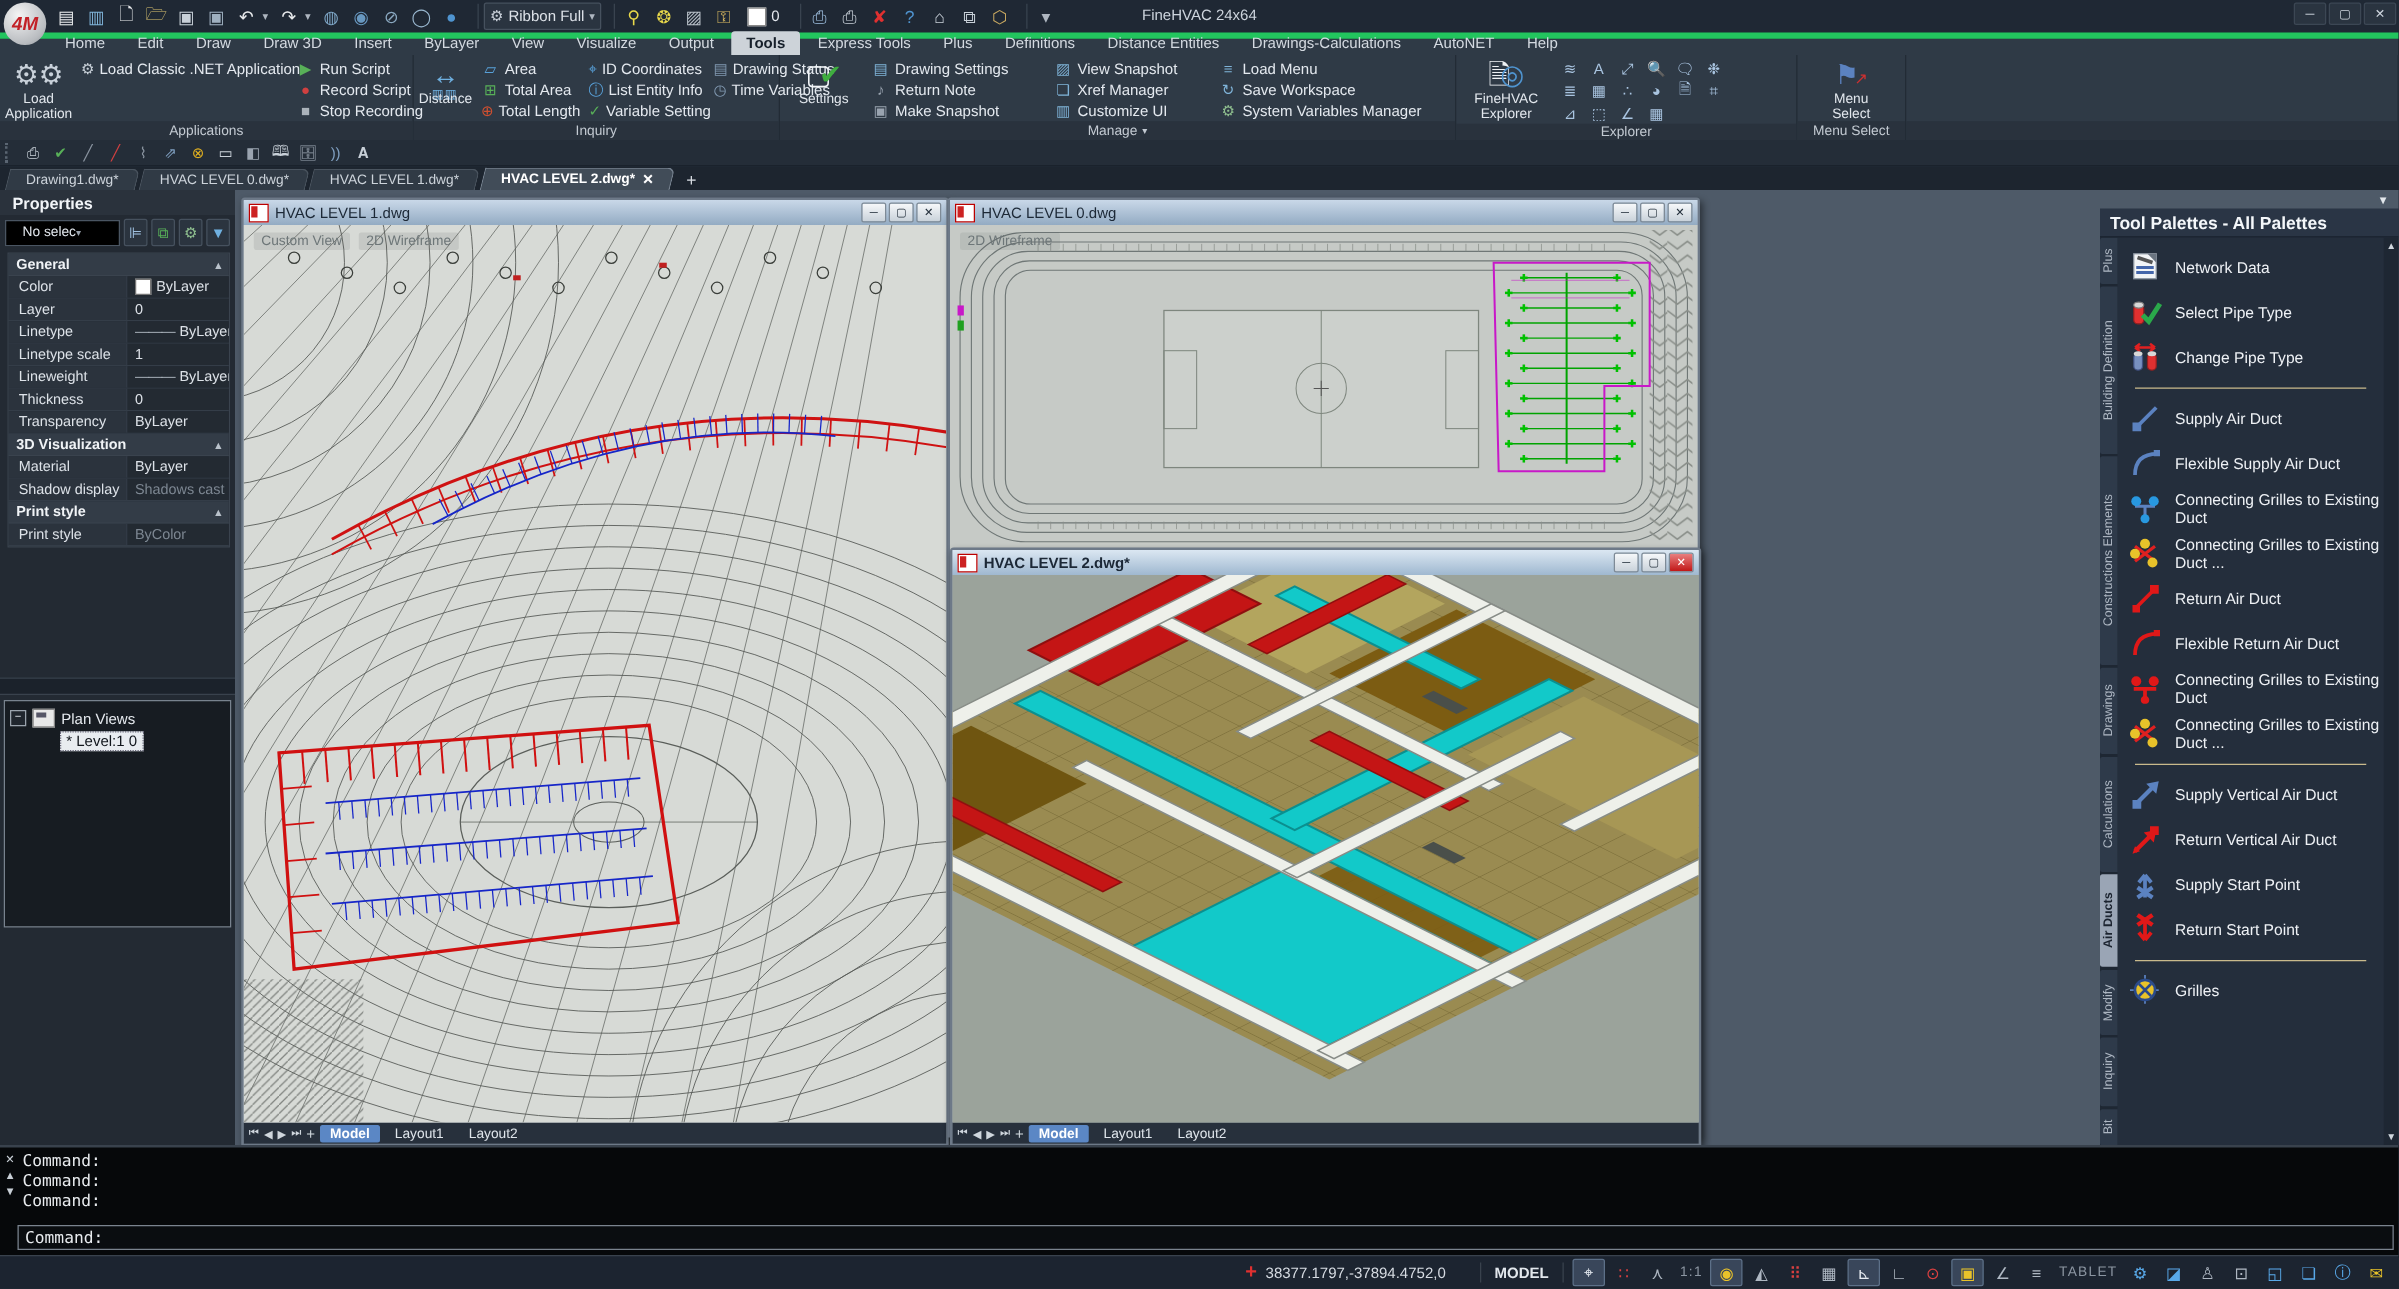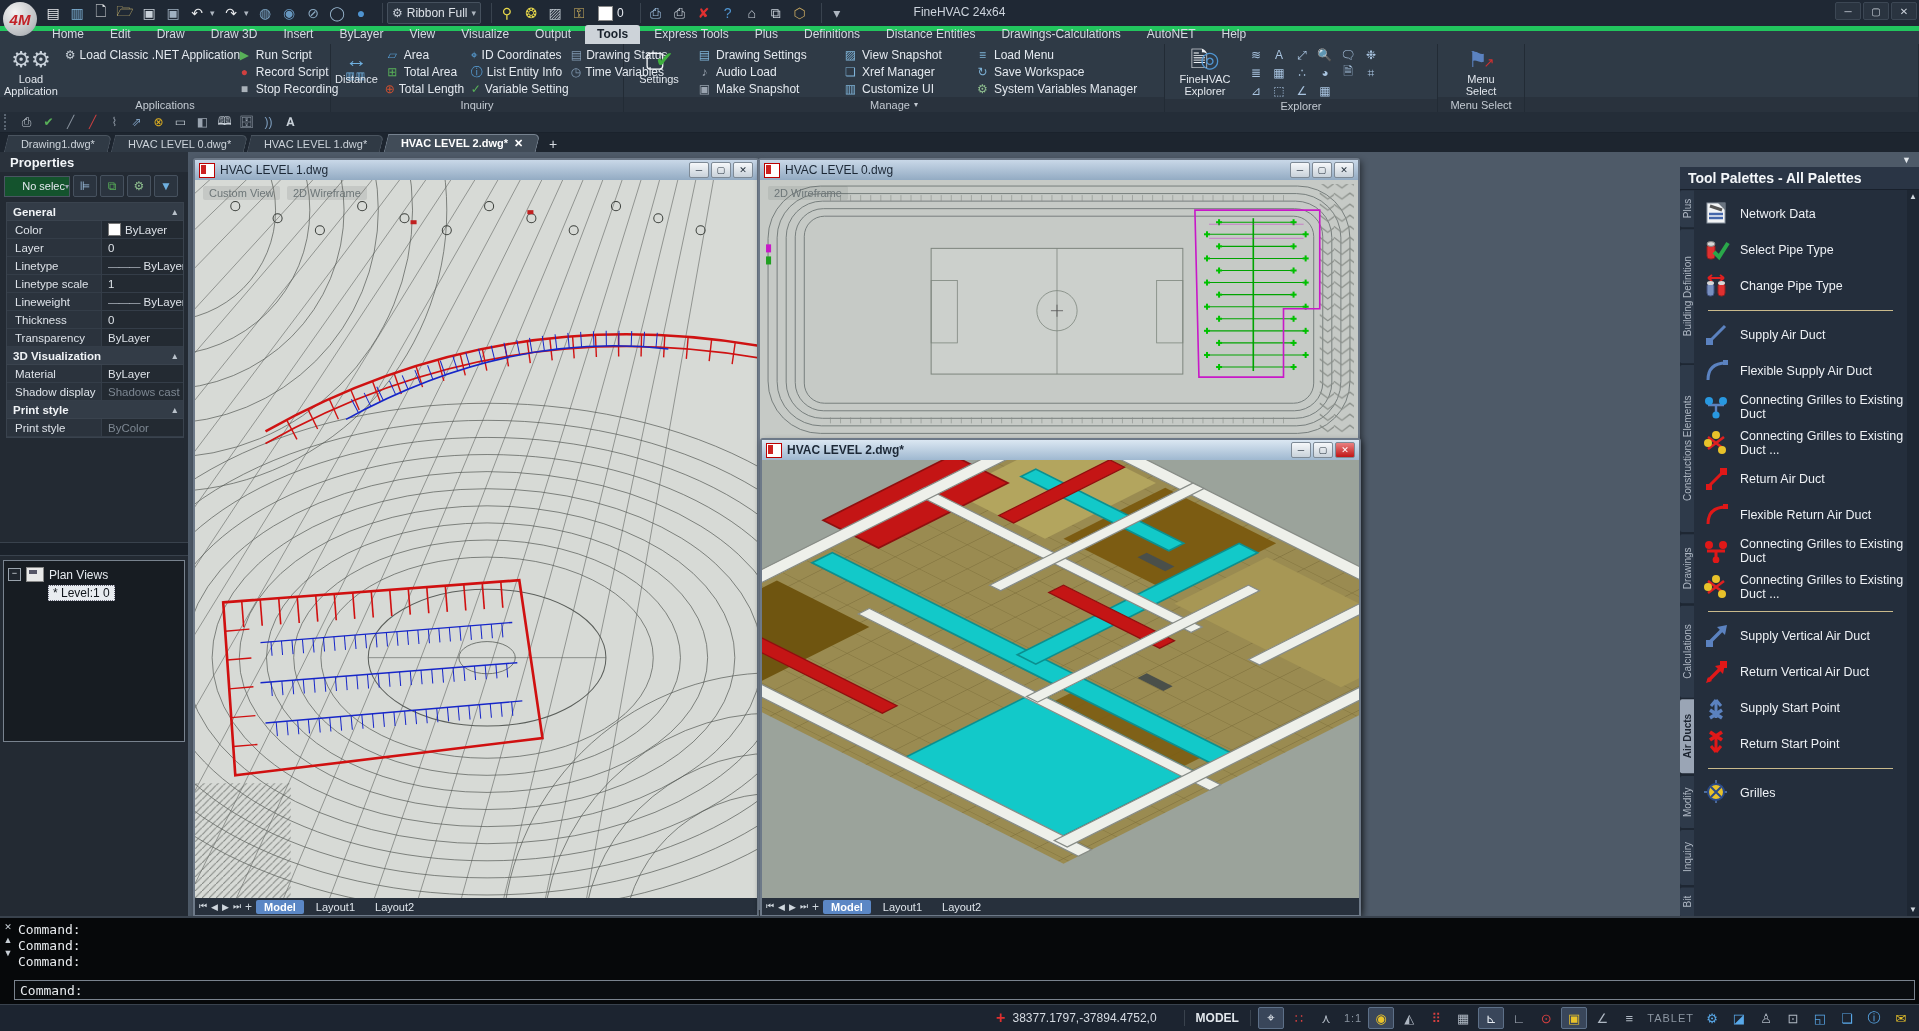--- a/index.html
+++ b/index.html
@@ -49,21 +49,21 @@
   .dtab.act{background:#414c58;border-color:#76828f;}
   .dtab.act>span{color:#fff;font-weight:bold;}
   .dclose{font-size:10px;color:#d8dde3;}
   .dplus{margin-left:4px;font-size:14px;color:#d8dde3;padding:0 4px;}
   
   #main{position:absolute;left:0;top:152px;width:100%;height:764px;background:#4e5a68;}
   
   #propspanel{position:absolute;left:0;top:0;width:188px;height:764px;background:#232a33;border-right:1px solid #10151b;display:flex;flex-direction:column;}
   .ptitle{height:20px;background:#2a323c;font-size:13px;font-weight:bold;color:#f2f5f8;display:flex;align-items:center;padding-left:10px;}
   .ptools{height:28px;display:flex;align-items:center;gap:3px;padding:0 4px;}
-  .pselect{flex:0 0 64px;height:19px;background:#14532d;border:1px solid #4a5562;display:flex;align-items:center;justify-content:flex-end;padding:0 0;font-size:11px;color:#e4e9ef;}
+  .pselect{flex:0 0 64px;height:19px;background:#000000;border:1px solid #4a5562;display:flex;align-items:center;justify-content:flex-start;padding:0 13px;font-size:11px;color:#e4e9ef;}
   .pselect .qcar{font-size:8px;color:#9aa3ae;}
   .pbtn{width:22px;height:20px;border:1px solid #46515e;background:#2b343f;display:flex;align-items:center;justify-content:center;font-size:12px;color:#9fc0e0;border-radius:2px;}
   #pgrid{margin:2px 4px 0 6px;border:1px solid #3a434e;font-size:11.5px;}
   .psec{height:17px;background:#333c47;display:flex;align-items:center;justify-content:space-between;padding:0 6px;font-weight:bold;color:#f0f3f6;border-bottom:1px solid #3a434e;}
   .psec .car{font-size:9px;color:#b9c1ca;}
   .prow{display:flex;height:17px;border-bottom:1px solid #343d48;}
   .plab{flex:0 0 86px;background:#2b333d;color:#dde2e8;display:flex;align-items:center;padding-left:8px;border-right:1px solid #343d48;}
   .pval{flex:1;background:#232a32;color:#dde2e8;display:flex;align-items:center;gap:4px;padding-left:6px;overflow:hidden;white-space:nowrap;}
   .pval.dim{color:#7d8792;}
   .swch{width:11px;height:11px;background:#fff;border:1px solid #777;}
@@ -292,21 +292,21 @@
           <div class="rbig-ic"><span style="color:#f2f5f8">▢</span><span style="color:#3fae3f;margin-left:-10px;">✔</span></div>
           <div class="rbig-lb">Settings</div>
         </div>
         <div class="rcol" id="col-manage-0" style="width:142px">
             <div class="rit">
               <span class="ric" style="color: rgb(127, 179, 216);">▤</span>
               <span class="rtl">Drawing Settings</span>
             </div>
             <div class="rit">
               <span class="ric" style="color: rgb(154, 164, 176);">♪</span>
-              <span class="rtl">Audio Load</span>
+              <span class="rtl">Return Note</span>
             </div>
             <div class="rit">
               <span class="ric" style="color: rgb(154, 164, 176);">▣</span>
               <span class="rtl">Make Snapshot</span>
             </div>
           </div>
         <div class="rcol" id="col-manage-1" style="width:128px">
             <div class="rit">
               <span class="ric" style="color: rgb(127, 179, 216);">▨</span>
               <span class="rtl">View Snapshot</span>

